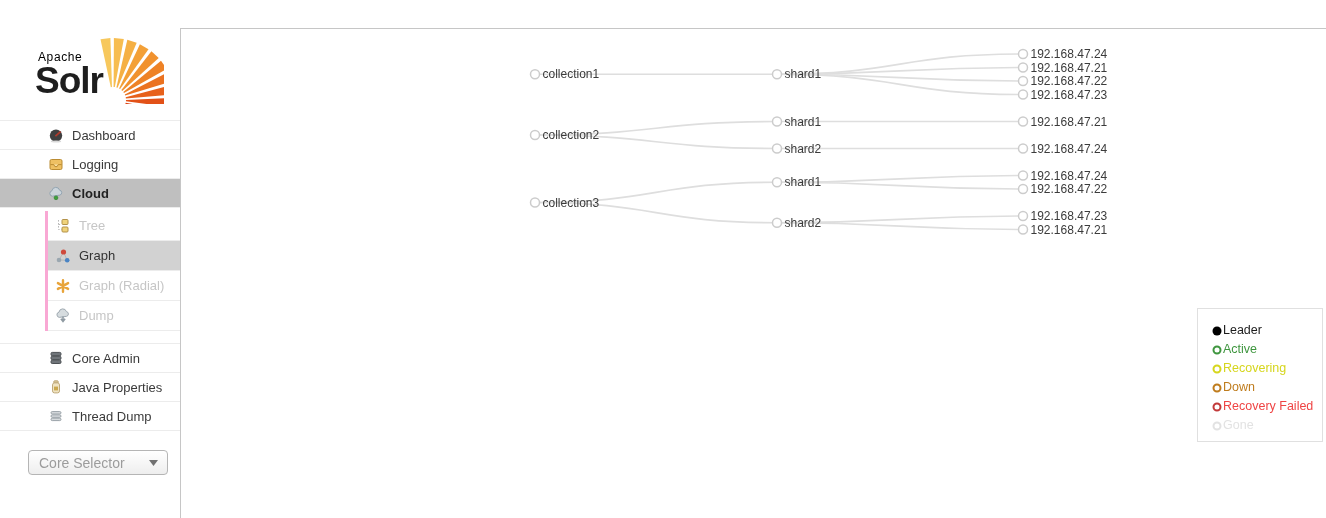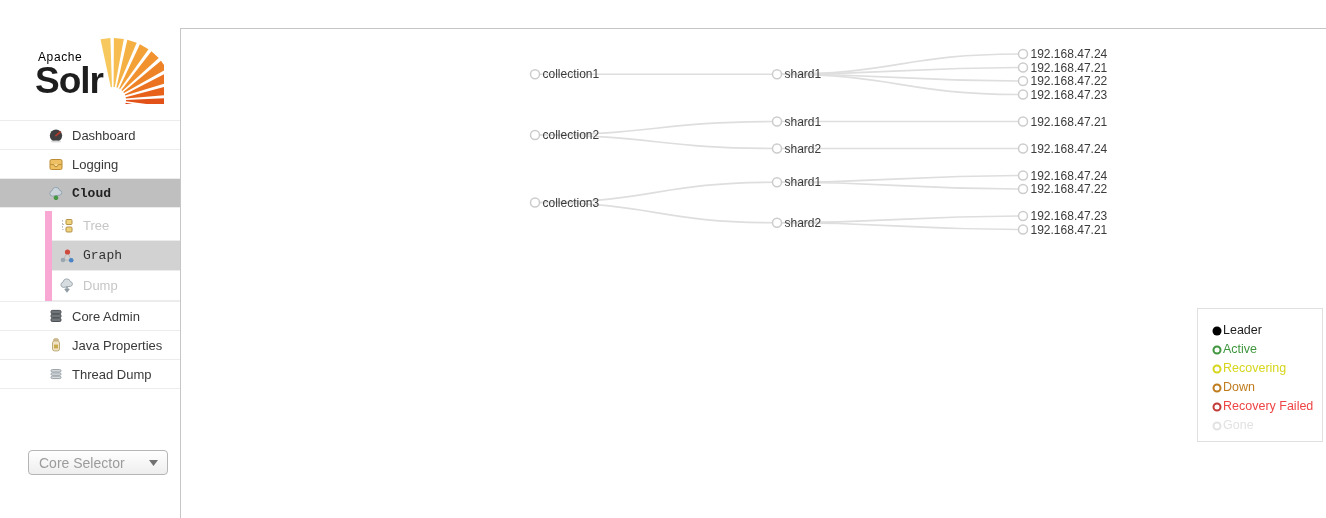--- a/index.html
+++ b/index.html
@@ -9,25 +9,25 @@
   .sidebar{position:absolute;left:0;top:0;width:180px;height:518px;background:#fff;}
 
   .logo{position:absolute;left:28px;top:34px;width:136px;height:70px;}
   .logo svg{position:absolute;left:0;top:0;}
   .logo .txt{position:absolute;z-index:2;color:#1e1e1e;}
   .logo .apache{left:10px;top:16px;font-size:12px;letter-spacing:.6px;color:#000000;}
   .logo .solr{left:7px;top:26px;font-size:37px;font-weight:bold;letter-spacing:-1px;}
 
   .nav{position:absolute;left:0;top:120px;width:180px;font-size:13px;color:#3a3a3a;}
   .nav-block{border-top:1px solid #ececec;}
-  .nav-block.second{}
+  .nav-block.second{margin-top:12px;}
   .nav-item{height:28px;display:flex;align-items:center;gap:8px;padding-left:48px;border-bottom:1px solid #ececec;cursor:pointer;}
-  .nav-item.active{background:#bfbfbf;font-weight:bold;color:#222;font-family:Liberation Mono, monospace;}
+  .nav-item.active{background:#bfbfbf;font-weight:bold;color:#222;}
   .nav-item .ic{width:16px;height:16px;display:inline-flex;flex:0 0 16px;}
-  .subnav{margin-left:45px;margin-top:3px;border-left:7px solid #f9a8d4;}
+  .subnav{margin-left:45px;margin-top:3px;border-left:3px solid #f9a8d4;}
   .subnav .nav-item{height:29px;padding-left:7px;}
   .subnav .nav-item.active{background:#d2d2d2;font-weight:normal;color:#333;}
   .nav-item.disabled{color:#c6c6c6;cursor:default;}
 
   .core-selector{position:absolute;left:28px;top:450px;width:140px;height:25px;box-sizing:border-box;
     border:1px solid #b5b5b5;border-radius:4px;background:linear-gradient(#ffffff,#eeeeee);
     display:flex;align-items:center;justify-content:space-between;padding:0 9px 0 10px;
     color:#9c9c9c;font-size:14px;cursor:pointer;}
 
   
@@ -115,20 +115,28 @@
                 <circle cx="4" cy="12" r="2.3" fill="#9aa7b0"></circle>
                 <circle cx="8.5" cy="4" r="2.6" fill="#cf4a3c"></circle>
                 <circle cx="12.2" cy="12.2" r="2.3" fill="#4a84c4"></circle>
               </svg>
             </span>
             <span>Graph</span>
           </div>
           <div class="nav-item disabled">
             <span class="ic">
               <svg width="16" height="16" viewBox="0 0 16 16">
+                <path d="M8 2.2 V13.8 M2.9 5.1 L13.1 10.9 M2.9 10.9 L13.1 5.1" stroke="#e8a43a" stroke-width="2.4" stroke-linecap="round" fill="none"></path>
+              </svg>
+            </span>
+            <span>Graph (Radial)</span>
+          </div>
+          <div class="nav-item disabled">
+            <span class="ic">
+              <svg width="16" height="16" viewBox="0 0 16 16">
                 <path d="M4.3 9.4 a2.7 2.7 0 0 1 -.3 -5.3 a3.8 3.8 0 0 1 7.4 -.5 a2.4 2.4 0 0 1 .2 4.7 z" fill="#d6dcdf" stroke="#9fa9b1"></path>
                 <path d="M8 8.6 v4.2 M5.9 10.8 L8 13.4 L10.1 10.8" stroke="#8f9aa2" stroke-width="1.6" fill="none"></path>
               </svg>
             </span>
             <span>Dump</span>
           </div>
         </div>
       </div>
       <div class="nav-block second">
         <div class="nav-item">

